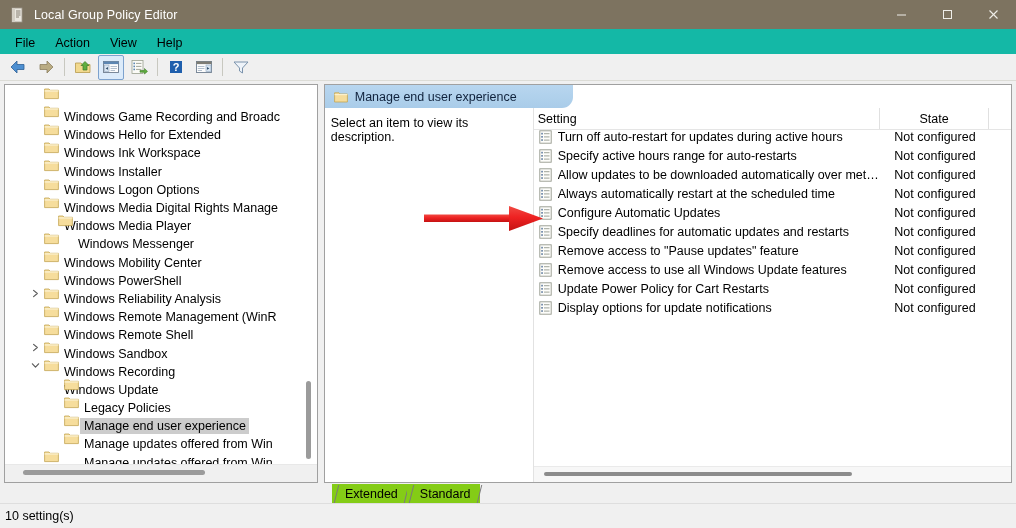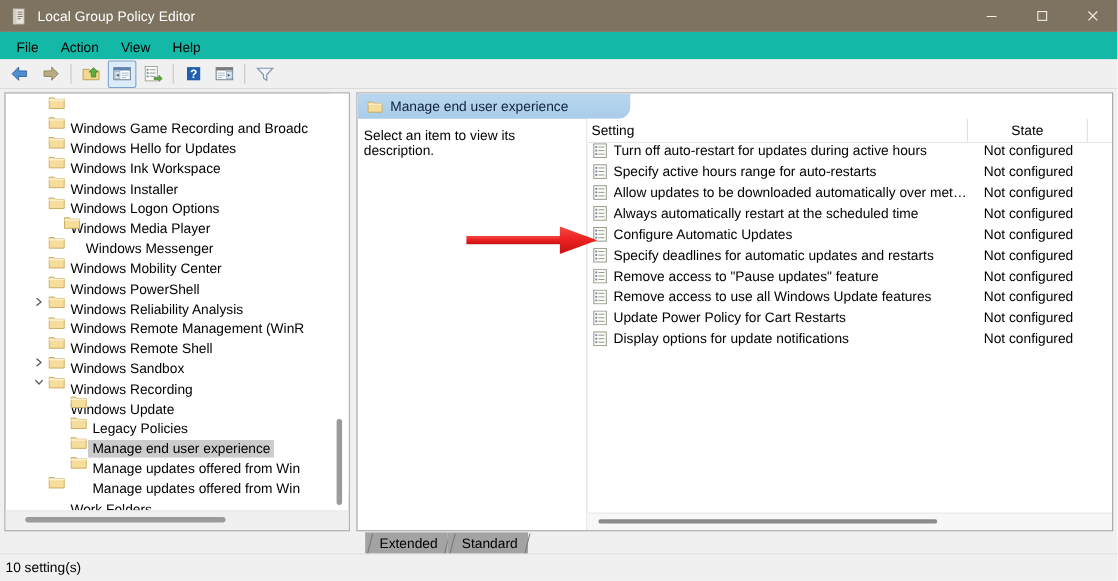--- a/index.html
+++ b/index.html
@@ -367,21 +367,21 @@
     position: relative;
   }
   .vtab {
     position: relative;
     height: 19px;
     display: flex;
     align-items: center;
     font-size: 12.5px;
     padding: 0 9px 0 13px;
     color: #000;
-    background: #a3a3a3;
+    background: #84cc16;
   }
   .vtab::before, .vtab::after {
     content: "";
     position: absolute;
     top: 1px;
     width: 1px;
     height: 18px;
     background: #7a7a7a;
   }
   .vtab::before { left: 4px; transform: skewX(-14deg); }
@@ -536,21 +536,21 @@
               <span class="label">Windows Game Recording and Broadc</span>
             </div>
             <div class="tree-row" style="padding-left: 22px;">
               <span class="twisty"></span>
               <span class="folder">
                 <svg width="15" height="13" viewBox="0 0 15 13">
                   <path d="M0.6 2 L5 2 L6.2 3.3 L14.4 3.3 L14.4 11.6 L0.6 11.6 Z" fill="#f6dd9c" stroke="#c3a552" stroke-width="0.8"></path>
                   <path d="M0.6 3.3 L14.4 3.3 L14.4 4.6 L0.6 4.6 Z" fill="#fcf2d3"></path>
                 </svg>
               </span>
-              <span class="label">Windows Hello for Updates</span>
+              <span class="label">Windows Hello for Extended</span>
             </div>
             <div class="tree-row" style="padding-left: 22px;">
               <span class="twisty"></span>
               <span class="folder">
                 <svg width="15" height="13" viewBox="0 0 15 13">
                   <path d="M0.6 2 L5 2 L6.2 3.3 L14.4 3.3 L14.4 11.6 L0.6 11.6 Z" fill="#f6dd9c" stroke="#c3a552" stroke-width="0.8"></path>
                   <path d="M0.6 3.3 L14.4 3.3 L14.4 4.6 L0.6 4.6 Z" fill="#fcf2d3"></path>
                 </svg>
               </span>
               <span class="label">Windows Ink Workspace</span>
@@ -567,20 +567,30 @@
             </div>
             <div class="tree-row" style="padding-left: 22px;">
               <span class="twisty"></span>
               <span class="folder">
                 <svg width="15" height="13" viewBox="0 0 15 13">
                   <path d="M0.6 2 L5 2 L6.2 3.3 L14.4 3.3 L14.4 11.6 L0.6 11.6 Z" fill="#f6dd9c" stroke="#c3a552" stroke-width="0.8"></path>
                   <path d="M0.6 3.3 L14.4 3.3 L14.4 4.6 L0.6 4.6 Z" fill="#fcf2d3"></path>
                 </svg>
               </span>
               <span class="label">Windows Logon Options</span>
+            </div>
+            <div class="tree-row" style="padding-left: 22px;">
+              <span class="twisty"></span>
+              <span class="folder">
+                <svg width="15" height="13" viewBox="0 0 15 13">
+                  <path d="M0.6 2 L5 2 L6.2 3.3 L14.4 3.3 L14.4 11.6 L0.6 11.6 Z" fill="#f6dd9c" stroke="#c3a552" stroke-width="0.8"></path>
+                  <path d="M0.6 3.3 L14.4 3.3 L14.4 4.6 L0.6 4.6 Z" fill="#fcf2d3"></path>
+                </svg>
+              </span>
+              <span class="label">Windows Media Digital Rights Manage</span>
             </div>
             <div class="tree-row" style="padding-left: 22px;">
               <span class="twisty"></span>
               <span class="folder">
                 <svg width="15" height="13" viewBox="0 0 15 13">
                   <path d="M0.6 2 L5 2 L6.2 3.3 L14.4 3.3 L14.4 11.6 L0.6 11.6 Z" fill="#f6dd9c" stroke="#c3a552" stroke-width="0.8"></path>
                   <path d="M0.6 3.3 L14.4 3.3 L14.4 4.6 L0.6 4.6 Z" fill="#fcf2d3"></path>
                 </svg>
               </span>
               <span class="label">Windows Media Player</span>

